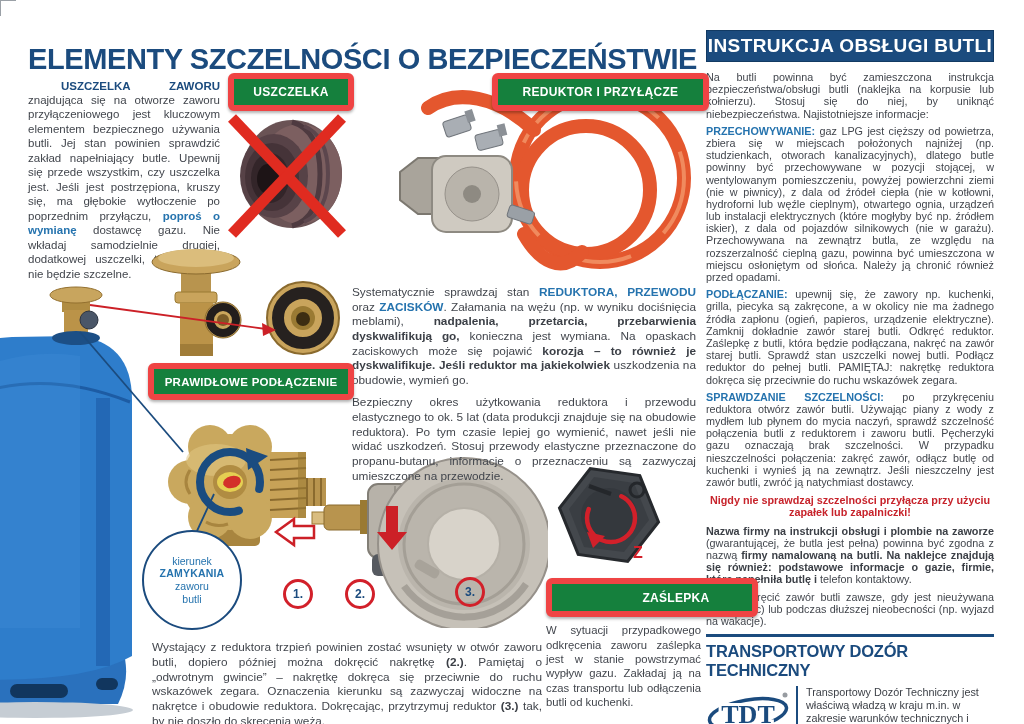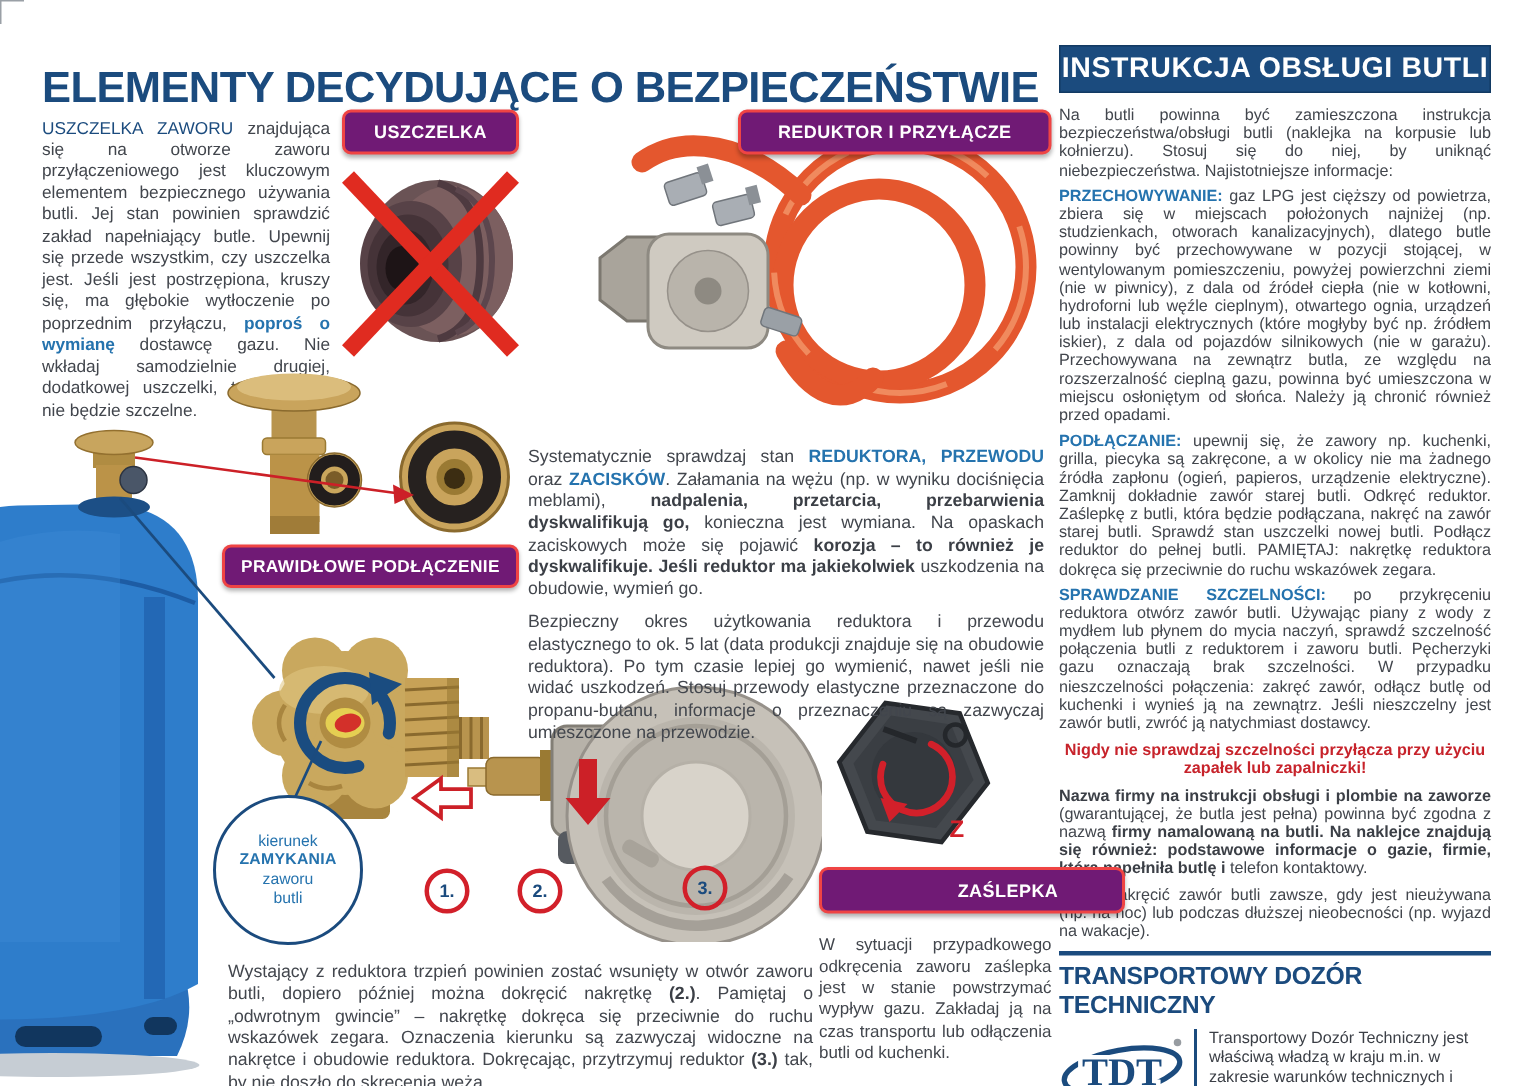--- a/index.html
+++ b/index.html
@@ -5,33 +5,33 @@
   html,body{margin:0;padding:0;background:#e8e8e8;}
   #page{position:relative;width:1024px;height:724px;background:#ffffff;overflow:hidden;
         font-family:"Liberation Sans",sans-serif;color:#42464d;}
   .abs{position:absolute;}
   
   #crop{left:0;top:0;width:15px;height:15px;border-left:1px solid #9aa0a6;border-top:1px solid #9aa0a6;}
   
   #main-heading{left:28px;top:24px;width:675px;font-size:29px;font-weight:bold;color:#1b4b7e;letter-spacing:-0.4px;}
   
   #left-para{left:28px;top:67px;width:192px;font-size:11.5px;line-height:1.26;text-align:justify;}
-  .lead-navy{font-weight:normal;color:#1b4b7e;}
+  .lead-navy{font-weight:bold;color:#1b4b7e;margin-left:33px;}
   .bold-blue{font-weight:bold;color:#2573ae;}
   .b{font-weight:bold;color:#3b3f46;}
   
-  .label-btn{background:#701a75;border:2px solid #ef4444;border-radius:6px;color:#fff;
+  .label-btn{background:#15803d;border:6px solid #ef4444;border-radius:6px;color:#fff;
              font-weight:bold;font-size:12px;letter-spacing:.3px;display:flex;align-items:center;
              justify-content:center;box-shadow:0 2px 3px rgba(0,0,0,.3);z-index:4;}
   #label-uszczelka{left:228px;top:73px;width:114px;height:26px;}
   #label-reduktor{left:492px;top:73px;width:205px;height:26px;}
   #label-podlaczenie{left:148px;top:363px;width:194px;height:25px;font-size:11.5px;}
   #label-zaslepka{left:546px;top:578px;width:152px;height:27px;padding-left:48px;}
   
-  #mid-text{left:352px;top:297px;width:344px;font-size:11.8px;line-height:1.24;text-align:justify;}
+  #mid-text{left:352px;top:285px;width:344px;font-size:11.8px;line-height:1.24;text-align:justify;}
   #mid-text p{margin:0 0 8px 0;}
   #bottom-para{left:152px;top:628px;width:390px;font-size:11.8px;line-height:1.26;text-align:justify;}
   #zaslepka-text{left:546px;top:612px;width:155px;font-size:11.3px;line-height:1.27;text-align:justify;}
   
   #note-circle{left:142px;top:530px;width:96px;height:96px;border-radius:50%;background:#fff;
                border:2px solid #1b4b7e;display:flex;flex-direction:column;align-items:center;
                justify-content:center;color:#2573ae;font-size:10.5px;line-height:1.2;z-index:6;}
   #note-circle .strong{font-weight:bold;letter-spacing:.2px;}
   
   .step-badge{width:24px;height:24px;border-radius:50%;border:3px solid #d2202a;color:#1b4b7e;
@@ -53,21 +53,21 @@
   .z1{z-index:1}.z2{z-index:2}
   #overlay-lines{left:0;top:0;z-index:3;pointer-events:none;}
 </style>
 </head>
 <body>
 
 <div id="page">
 
   <div id="crop" class="abs"></div>
 
-  <h1 id="main-heading" class="abs">ELEMENTY DECYDUJĄCE O BEZPIECZEŃSTWIE</h1>
+  <h1 id="main-heading" class="abs">ELEMENTY SZCZELNOŚCI O BEZPIECZEŃSTWIE</h1>
 
   <p id="left-para" class="abs"><span class="lead-navy">USZCZELKA ZAWORU</span><span> znajdująca się na otworze zaworu przyłączeniowego jest kluczowym elementem bezpiecznego używania butli. Jej stan powinien sprawdzić zakład napełniający butle. Upewnij się przede wszystkim, czy uszczelka jest. Jeśli jest postrzępiona, kruszy się, ma głębokie wytłoczenie po poprzednim przyłączu, </span><span class="bold-blue">poproś o wymianę</span><span> dostawcę gazu. Nie wkładaj samodzielnie drugiej, dodatkowej uszczelki, takie złącze nie będzie szczelne.</span></p>
 
   <div id="label-uszczelka" class="abs label-btn">USZCZELKA</div>
   <div id="label-reduktor" class="abs label-btn">REDUKTOR I PRZYŁĄCZE</div>
   <div id="label-podlaczenie" class="abs label-btn">PRAWIDŁOWE PODŁĄCZENIE</div>
   <div id="label-zaslepka" class="abs label-btn">ZAŚLEPKA</div>
 
   <svg class="abs z1" style="left:222px;top:102px" width="128" height="145" viewBox="0 0 128 145">
     <g>

